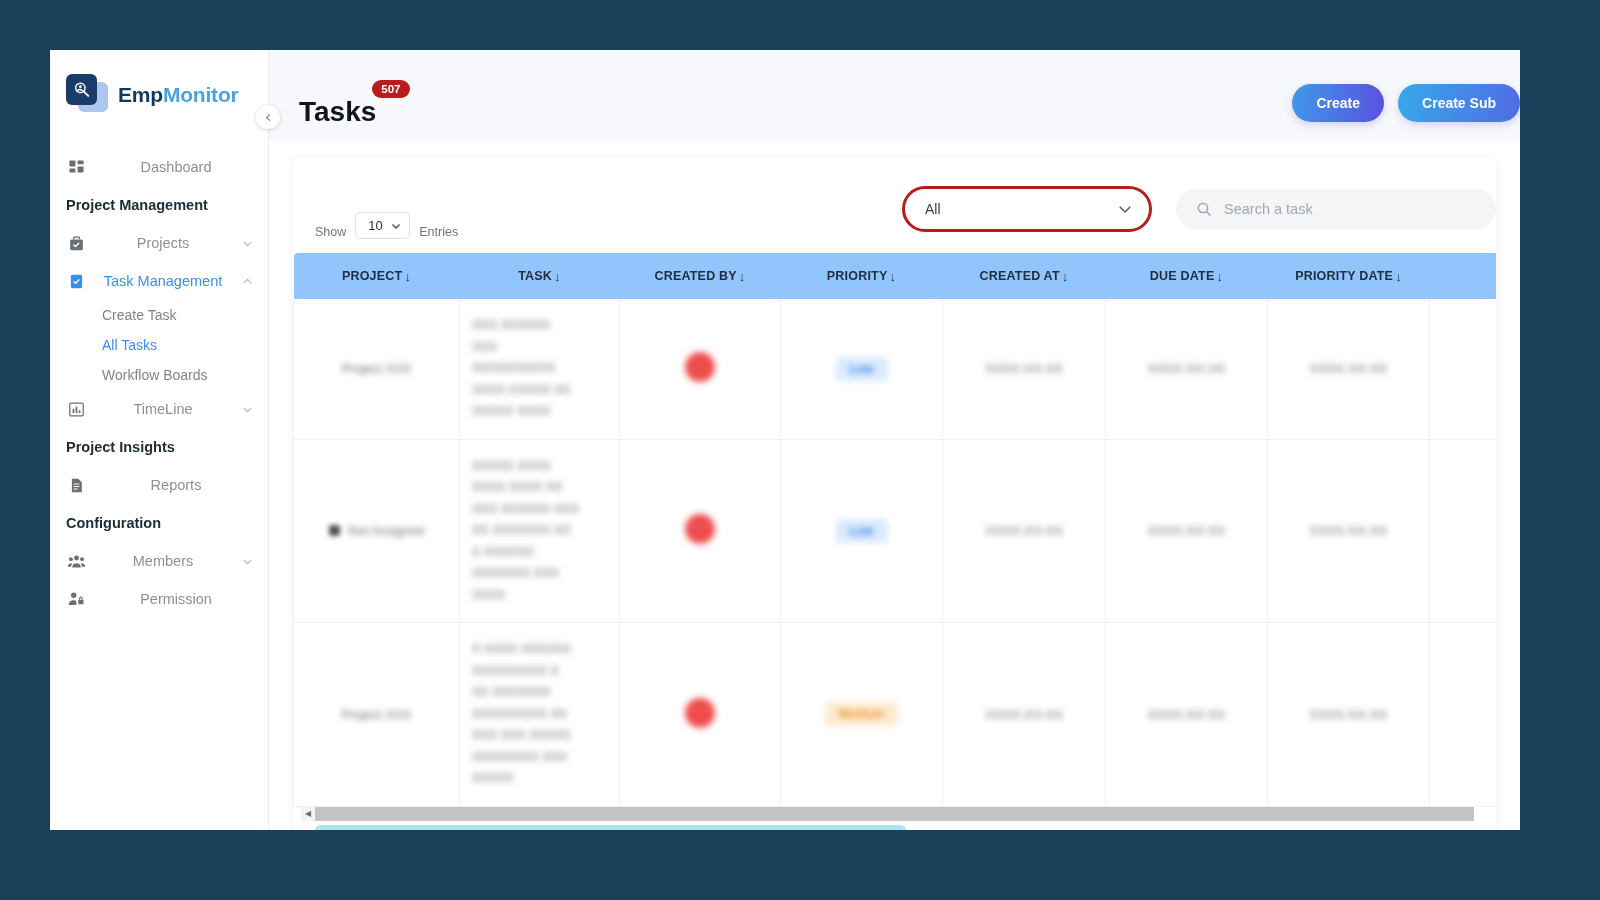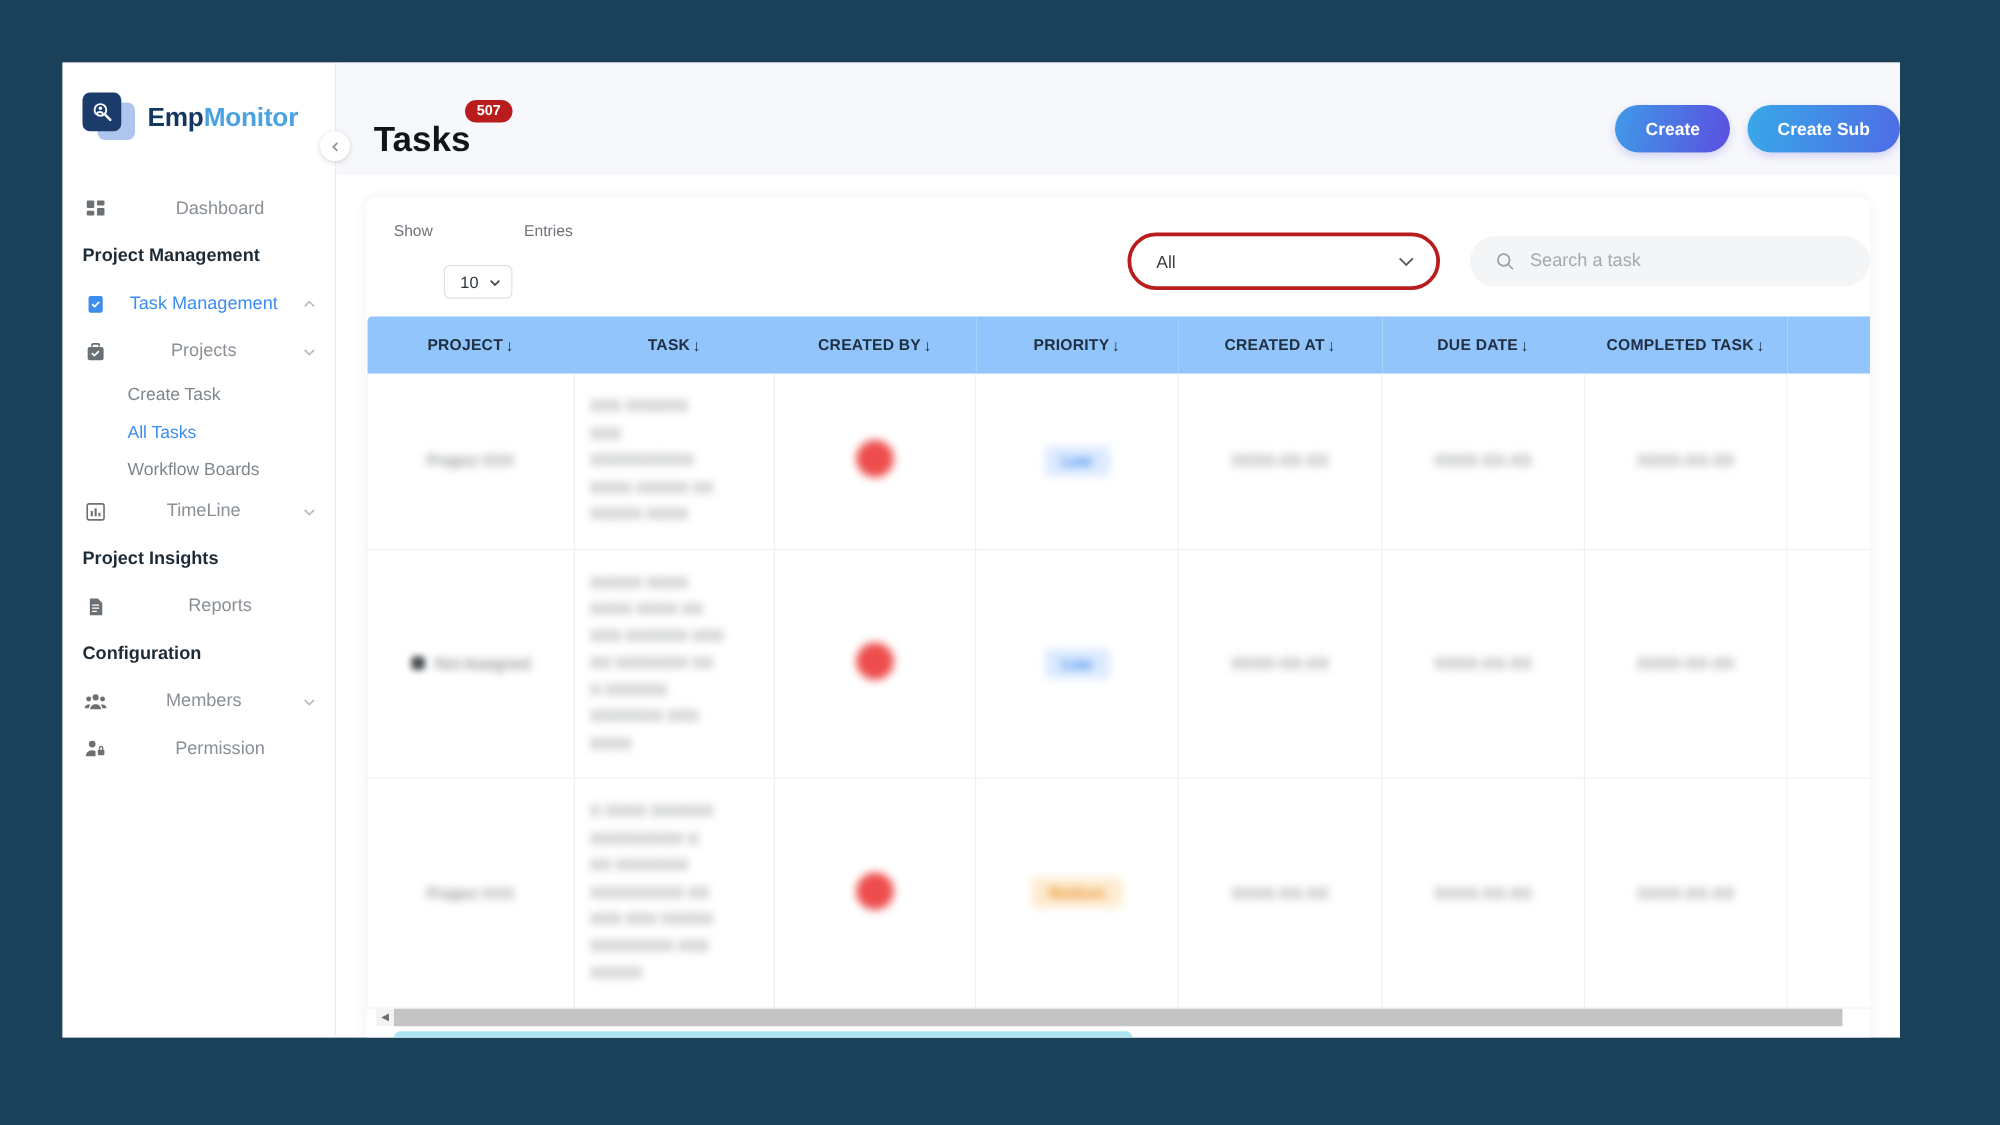--- a/index.html
+++ b/index.html
@@ -120,21 +120,21 @@
     background: #fff;
     border-radius: 8px;
     box-shadow: 0 1px 10px rgba(20,40,70,.07);
     padding: 14px 0 10px 0;
     position: relative;
   }
   .card-controls {
     display: flex; align-items: center; justify-content: space-between;
     padding: 6px 0 14px 0;
   }
-  .show-entries { display: flex; align-items: flex-start; gap: 9px; padding-left: 22px; }
+  .show-entries { display: flex; align-items: flex-end; gap: 9px; padding-left: 22px; }
   .show-entries .lab { font-size: 12.5px; color: #6f757b; }
   .entries-select {
     appearance: none; -webkit-appearance: none;
     border: 1px solid #dfe3e8; border-radius: 5px;
     background: #fff;
     font-size: 13px; color: #2c3338;
     padding: 5px 26px 5px 12px;
     font-family: "Liberation Sans", sans-serif;
     cursor: pointer;
   }
@@ -283,47 +283,47 @@
             <rect x="13.5" y="2" width="8.5" height="5.5" rx="1.2"></rect>
             <rect x="2" y="13.5" width="8.5" height="5.5" rx="1.2"></rect>
             <rect x="13.5" y="10.5" width="8.5" height="8.5" rx="1.2"></rect>
           </svg>
         </span>
         <span class="lbl">Dashboard</span>
       </div>
 
       <div class="nav-section">Project Management</div>
 
+      <div class="nav-item">
+        <span class="ico">
+          <svg width="17" height="17" viewBox="0 0 24 24" fill="currentColor">
+            <path d="M9 2h6a2 2 0 0 1 2 2v2h-2V4H9v2H7V4a2 2 0 0 1 2-2z"></path>
+            <rect x="3" y="6.5" width="18" height="15" rx="2.4"></rect>
+            <path d="M8.3 14l2.3 2.3 4.6-4.6" stroke="#ffffff" stroke-width="1.9" fill="none" stroke-linecap="round" stroke-linejoin="round"></path>
+          </svg>
+        </span>
+        <span class="lbl">Projects</span>
+        <span class="chev">
+          <svg width="13" height="13" viewBox="0 0 24 24" fill="none" stroke="currentColor" stroke-width="2.4">
+              <polyline points="5,9 12,16 19,9"></polyline>
+            </svg>
+        </span>
+      </div>
+
       <div class="nav-item active">
         <span class="ico">
           <svg width="17" height="17" viewBox="0 0 24 24" fill="currentColor">
             <rect x="4" y="2.5" width="16" height="19" rx="2.4"></rect>
             <path d="M8.6 12.2l2.3 2.3 4.6-4.8" stroke="#ffffff" stroke-width="2" fill="none" stroke-linecap="round" stroke-linejoin="round"></path>
           </svg>
         </span>
         <span class="lbl">Task Management</span>
         <span class="chev">
           <svg width="13" height="13" viewBox="0 0 24 24" fill="none" stroke="currentColor" stroke-width="2.4">
               <polyline points="5,15 12,8 19,15"></polyline>
-            </svg>
-        </span>
-      </div>
-
-      <div class="nav-item">
-        <span class="ico">
-          <svg width="17" height="17" viewBox="0 0 24 24" fill="currentColor">
-            <path d="M9 2h6a2 2 0 0 1 2 2v2h-2V4H9v2H7V4a2 2 0 0 1 2-2z"></path>
-            <rect x="3" y="6.5" width="18" height="15" rx="2.4"></rect>
-            <path d="M8.3 14l2.3 2.3 4.6-4.6" stroke="#ffffff" stroke-width="1.9" fill="none" stroke-linecap="round" stroke-linejoin="round"></path>
-          </svg>
-        </span>
-        <span class="lbl">Projects</span>
-        <span class="chev">
-          <svg width="13" height="13" viewBox="0 0 24 24" fill="none" stroke="currentColor" stroke-width="2.4">
-              <polyline points="5,9 12,16 19,9"></polyline>
             </svg>
         </span>
       </div>
 
       <div class="sub-item">Create Task</div>
       <div class="sub-item active">All Tasks</div>
       <div class="sub-item">Workflow Boards</div>
 
 
       <div class="nav-item">
@@ -477,21 +477,21 @@
                   </span></th>
               <th><span class="th-inner">
                     <span>CREATED AT</span>
                     <span class="sort-ico">↓</span>
                   </span></th>
               <th><span class="th-inner">
                     <span>DUE DATE</span>
                     <span class="sort-ico">↓</span>
                   </span></th>
               <th><span class="th-inner">
-                    <span>COMPLETED TASK</span>
+                    <span>PRIORITY DATE</span>
                     <span class="sort-ico">↓</span>
                   </span></th>
               <th></th>
             </tr>
           </thead>
           <tbody>
 
             <tr>
               <td><span class="blur-txt">Project XXX</span></td>
               <td>

